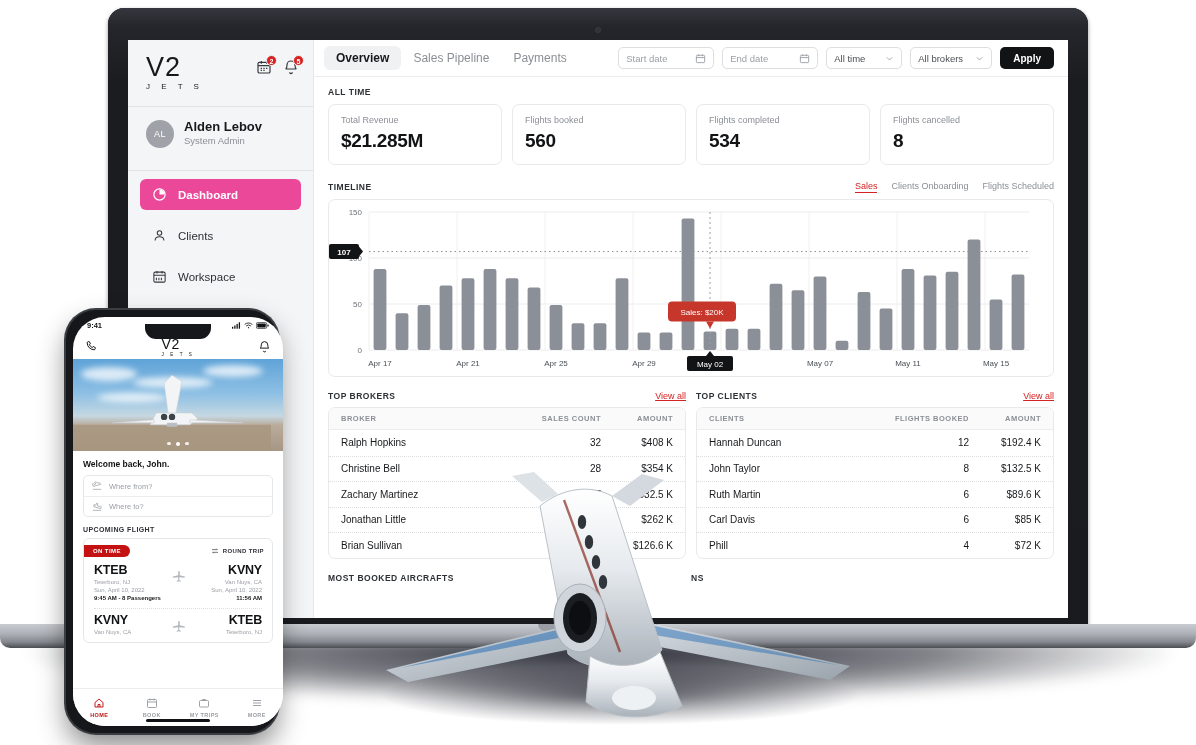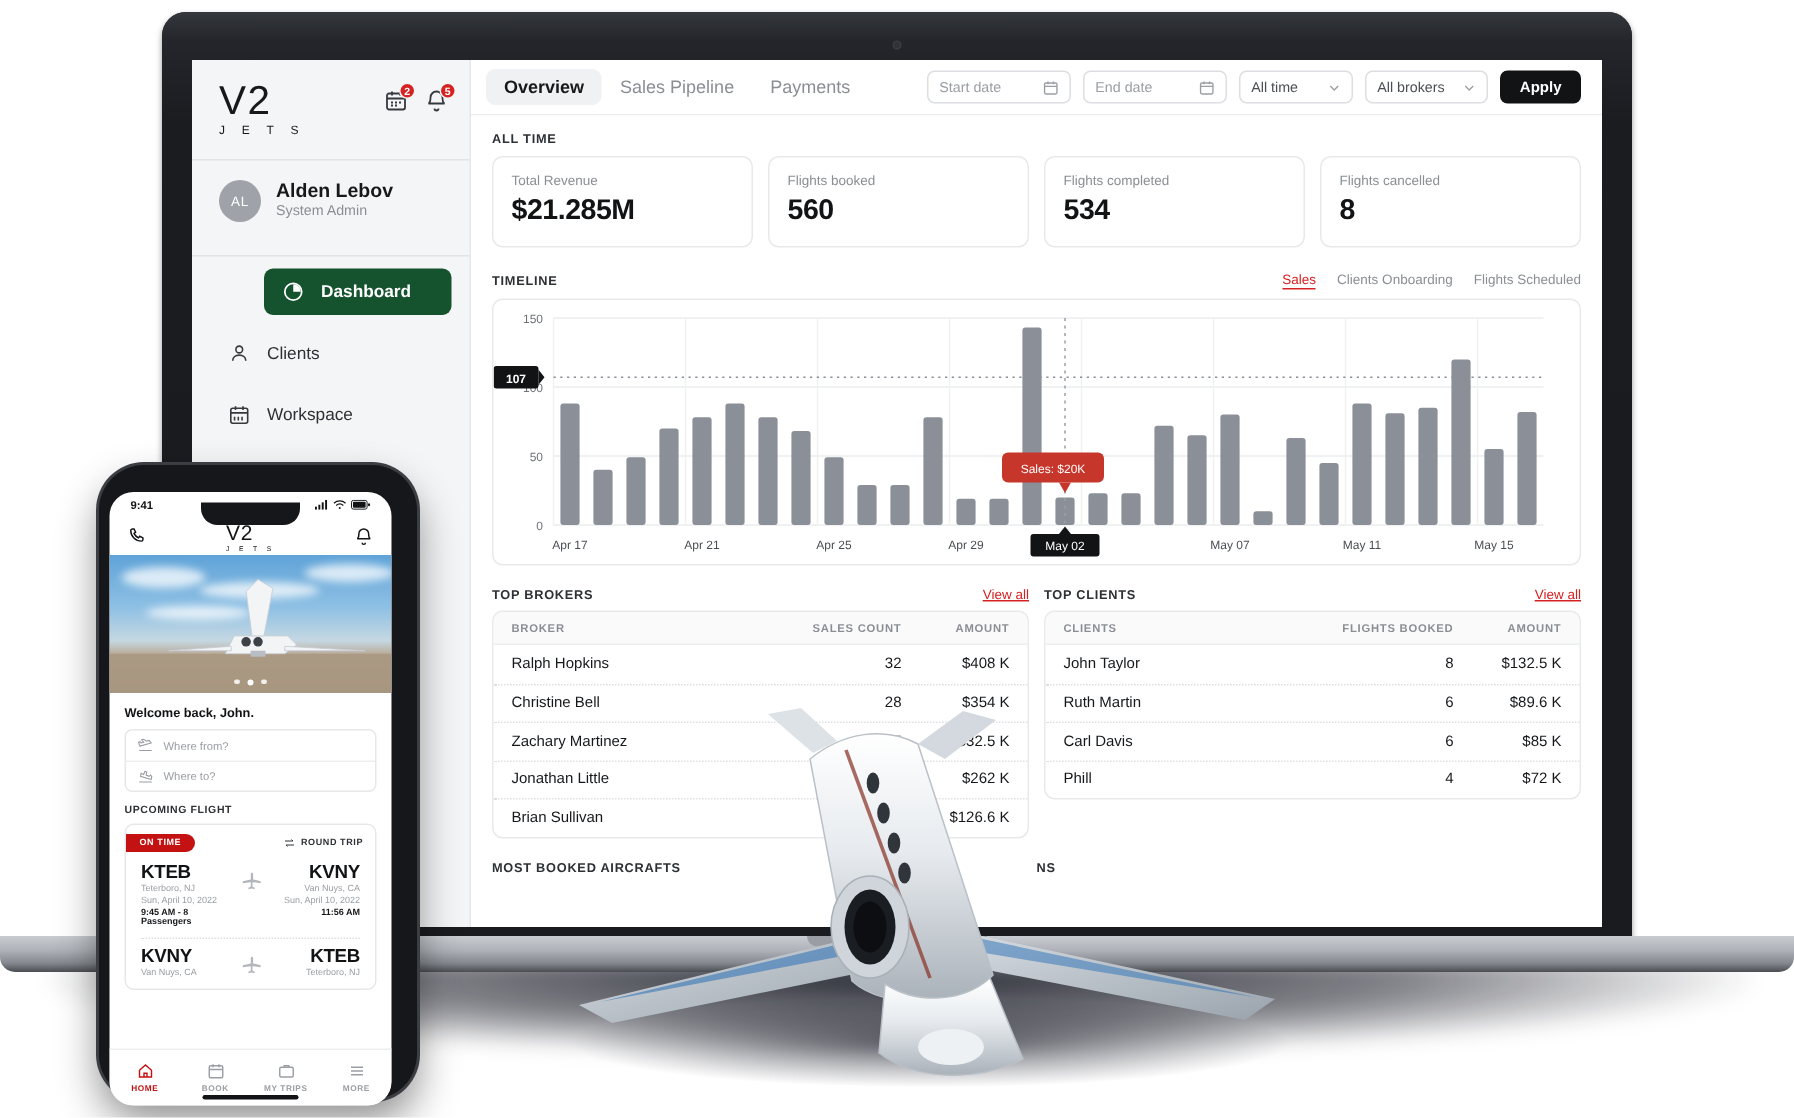--- a/index.html
+++ b/index.html
@@ -66,21 +66,21 @@
   }
   .sb-divider{ height:1px; background:#e2e3e5; margin: 10px 0 0 0;}
   .user-row { display:flex; align-items:center; gap:10px; padding: 12px 14px 12px 18px;}
   .avatar { width:28px; height:28px; border-radius:50%; background:#9fa3a9; color:#fff;
             font-size:9px; display:flex; align-items:center; justify-content:center; letter-spacing:.5px;}
   .user-name { font-size:13px; color:#16181b; font-weight:600; line-height:1.25;}
   .user-role { font-size:9.5px; color:#8b8f95; line-height:1.35;}
   .nav { padding: 8px 12px 0 12px; }
   .nav-item { display:flex; align-items:center; gap:11px; height:31px; padding: 0 12px;
               border-radius:6px; font-size:11.5px; color:#2d3035; margin-bottom: 10px; cursor:pointer;}
-  .nav-item.active { background:#14532d; color:#fff; font-weight:600;margin-left:36px; }
+  .nav-item.active { background:#ec4899; color:#fff; font-weight:600; }
   .nav-ico { width:15px; height:15px; flex:0 0 15px; display:block;}
 
   
   .main { flex:1; display:flex; flex-direction:column; min-width:0; background:#fff;}
   .topbar { height:37px; display:flex; align-items:center; padding: 0 14px 0 10px; gap:0; border-bottom:1px solid #ececee;}
   .tab { font-size:12px; color:#8b8f95; padding: 5px 12px; border-radius:6px; cursor:pointer; }
   .tab.active { background:#f0f1f2; color:#16181b; font-weight:700; }
   .topbar-right { margin-left:auto; display:flex; align-items:center; gap:8px;}
   .field { height:22px; border:1px solid #dcdee1; border-radius:5px; background:#fff;
            display:flex; align-items:center; padding: 0 7px; gap:6px; }
@@ -121,22 +121,22 @@
   .tr.body + .tr.body { border-top:1px dotted #dddfe1; }
   .bottom-label { margin-top:14px; display:flex;}
   .bottom-label .sec-label { flex:1; }
 
   
   .phone {
     position:absolute; left:66px; top:310px; width:212px; height:423px;
     background:#15171a; border-radius:30px;
     box-shadow: 0 0 0 2px #3a3d42, 0 14px 28px rgba(0,0,0,.45);
   }
-  .phone-screen { position:absolute; left:7px; top:18px; width:188px; height:409px;
-                  background:#fff; border-radius:16px; overflow:hidden; }
+  .phone-screen { position:absolute; left:7px; top:7px; width:210px; height:409px;
+                  background:#fff; border-radius:32px; overflow:hidden; }
   .phone-status { height:16px; display:flex; align-items:center; justify-content:space-between;
                   padding: 0 14px; font-size:7.5px; color:#111315; font-weight:700;}
   .phone-notch { position:absolute; left:50%; margin-left:-33px; top:7px; width:66px; height:15px;
                  background:#15171a; border-radius:0 0 11px 11px; z-index:5;}
   .phone-topbar { height:26px; display:flex; align-items:center; justify-content:space-between;
                   padding: 0 12px; }
   .plogo .v2 { font-size:14px; letter-spacing:.5px; color:#111315;}
   .plogo .jets { font-size:4.5px; letter-spacing:2.6px; color:#111315; text-align:center;}
   .hero { height:92px; position:relative; overflow:hidden;
           background: linear-gradient(180deg,#5fa3d8 0%, #8ec0e4 38%, #c5d8e2 62%, #b9ab9a 72%, #a79684 100%); }
@@ -447,20 +447,25 @@
                 <div class="sec-label" style="margin:0">TOP CLIENTS</div>
                 <div class="view-all">View all</div>
               </div>
               <div class="tbl">
                 <div class="tr header">
                   <div class="th c1">CLIENTS</div>
                   <div class="th c2" style="width:86px">FLIGHTS BOOKED</div>
                   <div class="th c3">AMOUNT</div>
                 </div>
                 <div class="tr body">
+                  <div class="td c1">Hannah Duncan</div>
+                  <div class="td c2" style="width:86px">12</div>
+                  <div class="td c3">$192.4 K</div>
+                </div>
+                <div class="tr body">
                   <div class="td c1">John Taylor</div>
                   <div class="td c2" style="width:86px">8</div>
                   <div class="td c3">$132.5 K</div>
                 </div>
                 <div class="tr body">
                   <div class="td c1">Ruth Martin</div>
                   <div class="td c2" style="width:86px">6</div>
                   <div class="td c3">$89.6 K</div>
                 </div>
                 <div class="tr body">

